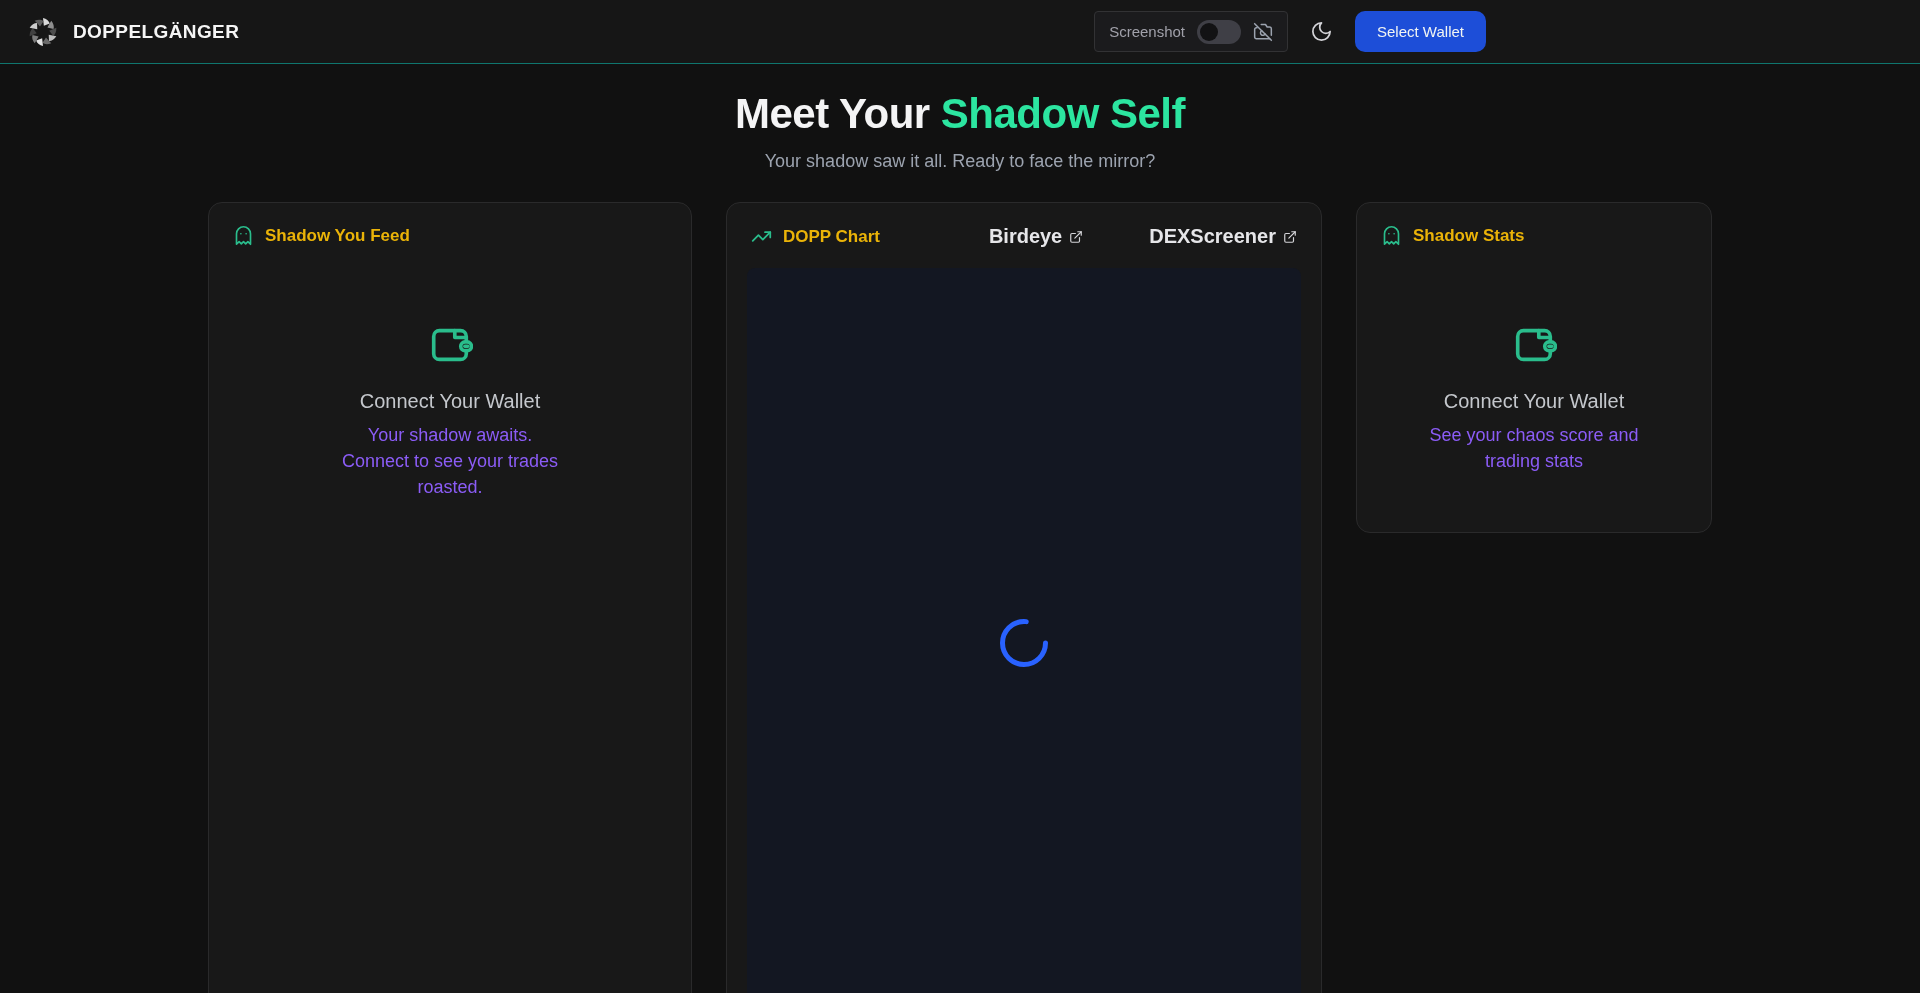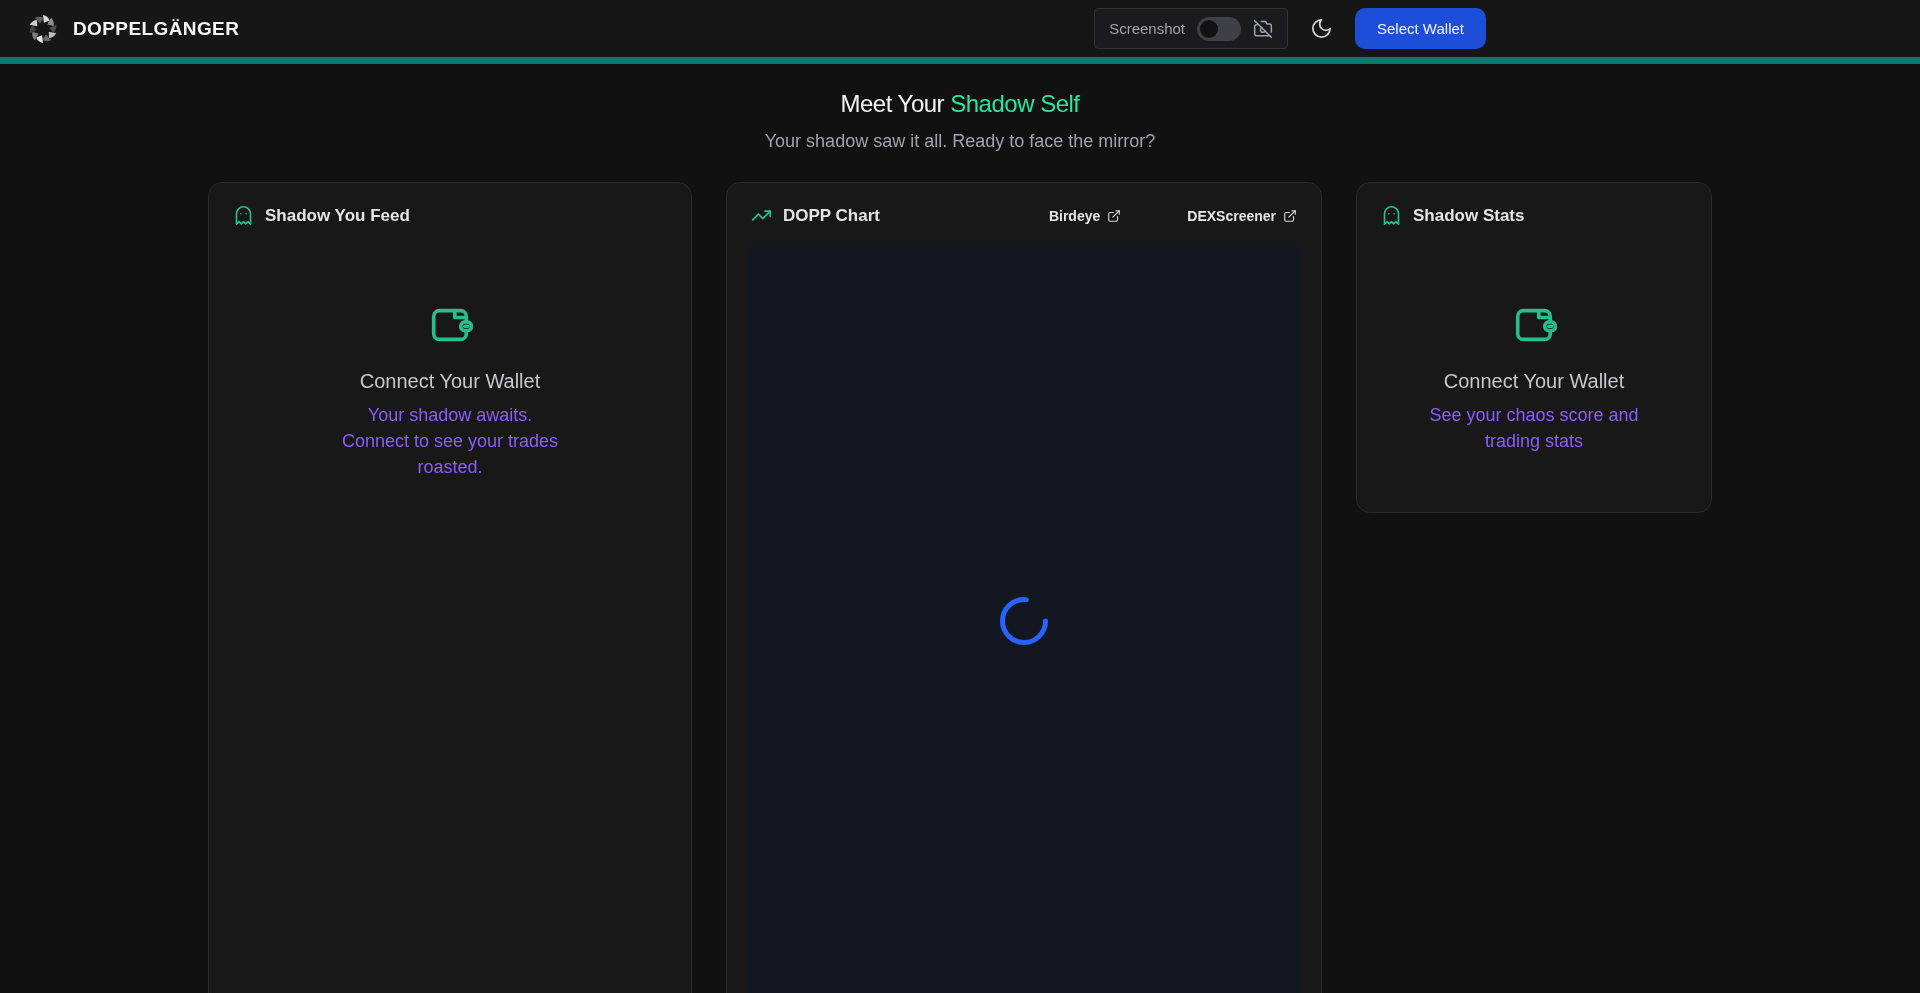--- a/index.html
+++ b/index.html
@@ -8,21 +8,21 @@
     background:#111111;
     color:#fafafa;
     font-family:"Liberation Sans", sans-serif;
     -webkit-font-smoothing:antialiased;
   }
 
   
   .navbar {
     height:64px;
     background:#161616;
-    border-bottom:7px solid #0f766e;
+    border-bottom:1px solid #0f766e;
     display:flex;
     align-items:center;
     padding:0 26px;
   }
   .brand { display:flex; align-items:center; gap:13px; cursor:pointer; }
   .brand-title { font-size:19px; font-weight:700; letter-spacing:.4px; color:#f5f5f5; }
 
   .nav-right { margin-left:auto; margin-right:408px; display:flex; align-items:center; gap:22px; }
 
   .screenshot-pill {
@@ -55,22 +55,22 @@
     font-weight:500;
     font-family:inherit;
     padding:0 22px;
     height:41px;
     cursor:pointer;
   }
 
   
   .hero { margin-top:26px; text-align:center; }
   .hero h1 {
-    font-size:24px;
-    font-weight:400;
+    font-size:42px;
+    font-weight:700;
     letter-spacing:-.5px;
     color:#f4f4f5;
   }
   .hero .accent { color:#2ce5a0; }
   .hero-sub { margin-top:13px; font-size:18px; color:#9ca3af; }
 
   
   .grid {
     width:1504px;
     margin:30px auto 0;
@@ -82,29 +82,29 @@
   .card {
     background:#181818;
     border:1px solid #2a2a2b;
     border-radius:14px;
     overflow:hidden;
   }
   .card-header {
     display:flex; align-items:center; gap:11px;
     padding:22px 24px 14px;
   }
-  .card-title { font-size:17px; font-weight:700; color:#e5e5e5; }
+  .card-title { font-size:17px; font-weight:700; color:#eab308; }
   .green-ic { color:#2abd8c; display:flex; }
 
   .chart-header { justify-content:space-between; }
   .chart-header-left { display:flex; align-items:center; gap:11px;text-align:center; }
   .chart-links { display:flex; align-items:center; gap:30px; }
   .ext-link {
     display:flex; align-items:center; gap:7px;
-    color:#e6e6e9; font-size:14px; font-weight:600;
+    color:#e6e6e9; font-size:20px; font-weight:600;
     text-decoration:none; cursor:pointer;padding-left:36px;
   }
   .ext-link svg { color:#d4d4d8; }
 
   .chart-area {
     margin:6px 20px 20px;
     height:800px;
     background:#131722;
     border-radius:8px;
     display:flex; align-items:center; justify-content:center;

